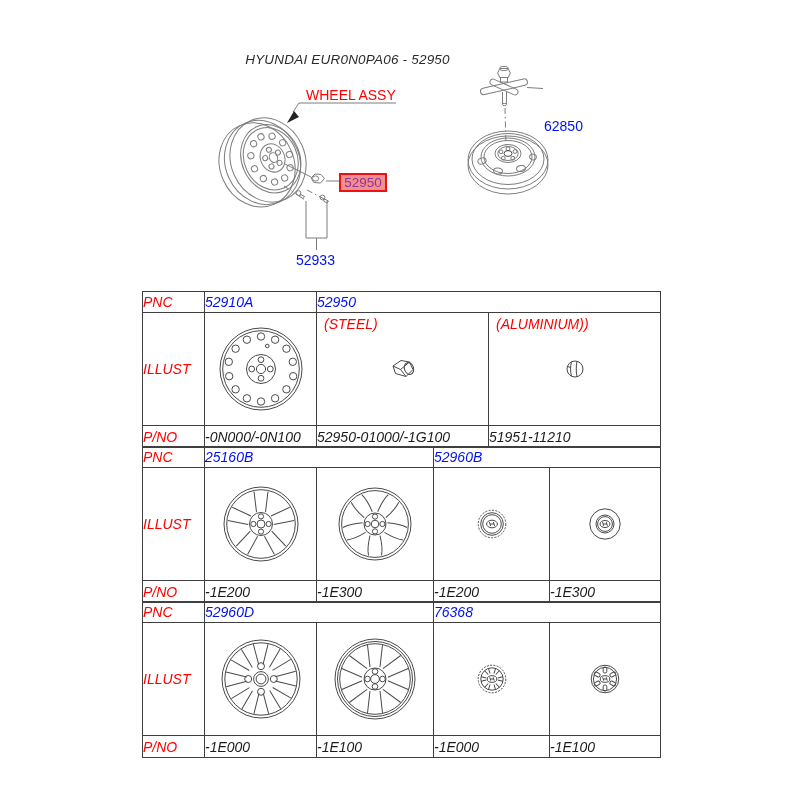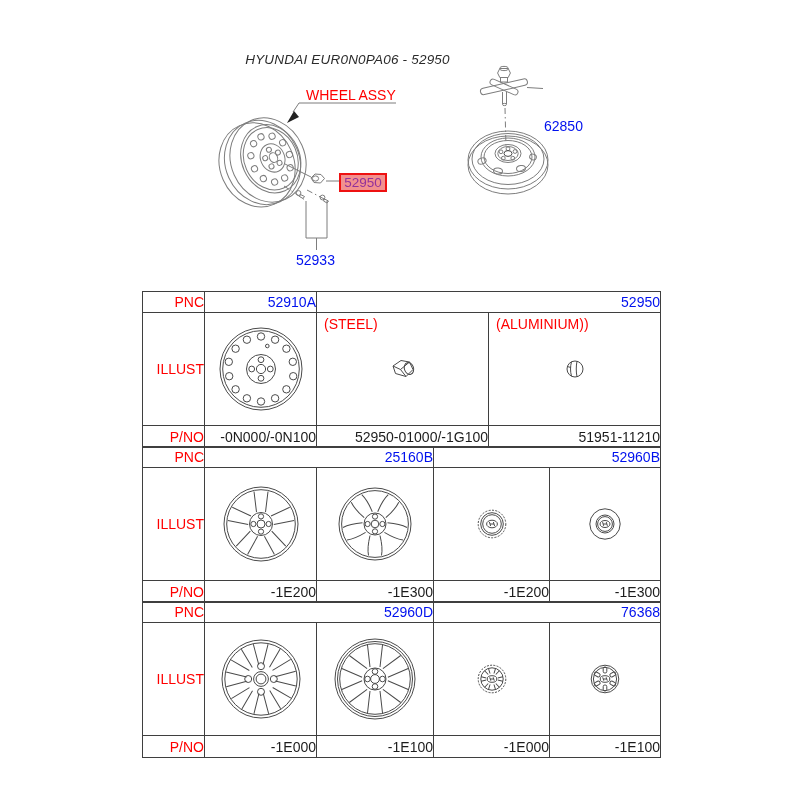--- a/index.html
+++ b/index.html
@@ -17,22 +17,22 @@
   #clamp-label{left:544px;top:82px;font-size:14px;margin-top:36px;}
   #stud-label{left:296px;top:252px;width:40px;text-align:left;font-size:14px;}
   #nut-box{
     left:339px;top:173px;width:38px;height:13px;padding:1px 3px;
     background:var(--hl-bg);border:2px solid var(--hl-border);
     color:var(--hl-text);font-size:13.5px;line-height:13px;text-align:center;
   }
   
   table{border-collapse:collapse;table-layout:fixed;}
   td{
-    border:1px solid var(--tline);text-align:right;vertical-align:middle;
-    font-size:14px;color:var(--ink);padding:0;overflow:hidden;
+    border:1px solid var(--tline);text-align:left;vertical-align:middle;
+    font-size:14px;color:var(--ink);padding:0;overflow:hidden;font-style:italic;
   }
   td.rowlab{color:var(--red);}
   td.part{color:var(--blue);}
   tr.pnc td{height:20px;}
   tr.pno td{height:21px;}
   tr.illust td{height:112px;}
   td.notecell{position:relative;margin-left:12px;}
   td.notecell .note{
     position:absolute;top:3px;left:7px;color:var(--red);font-size:14px;white-space:nowrap;
   }

